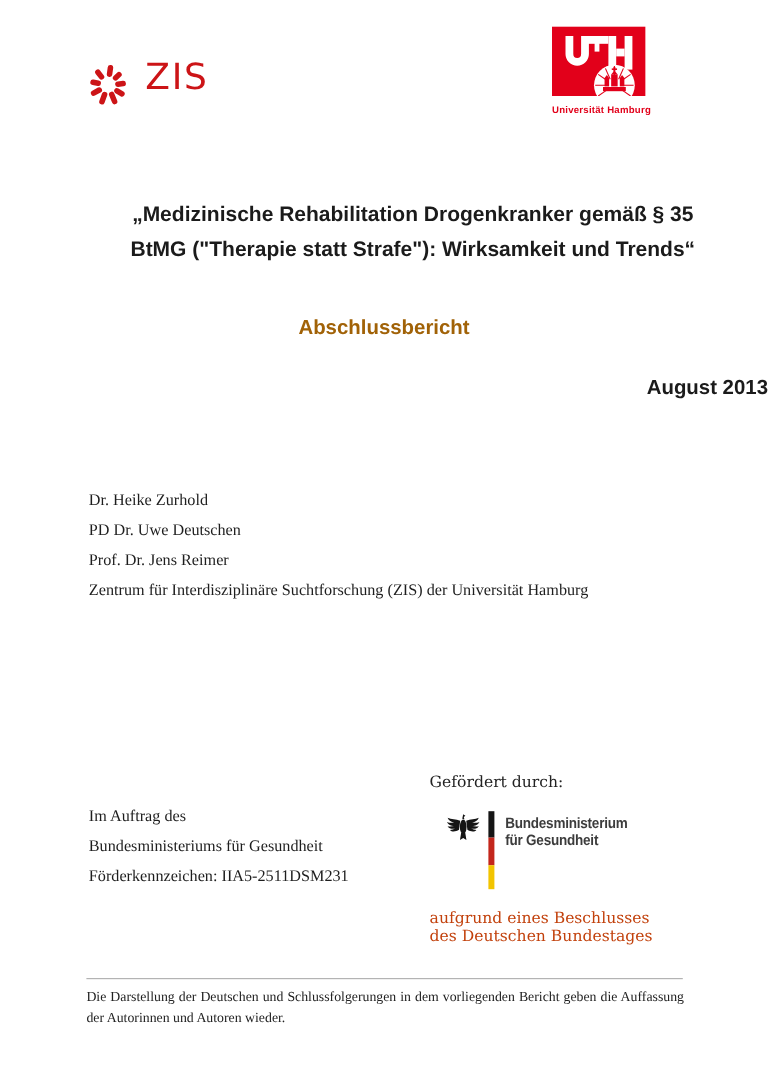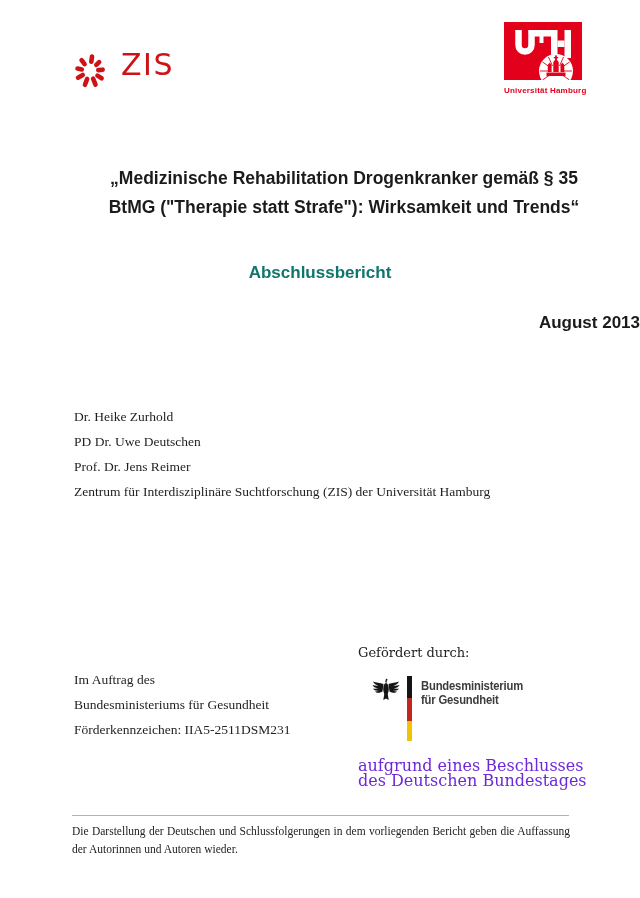--- a/index.html
+++ b/index.html
@@ -7,35 +7,35 @@
     position:relative;width:640px;height:898px;background:#ffffff;overflow:hidden;
     font-family:"Liberation Serif",serif;color:#1e1e1e;
   }
 
   
   .zis-logo{position:absolute;left:72px;top:50px;display:flex;align-items:flex-start;gap:13px;}
   .zis-wordmark{
     font-family:"DejaVu Sans",sans-serif;font-size:30px;line-height:30px;
     color:#cc1417;letter-spacing:1.5px;
   }
-  .uhh-logo{position:absolute;left:504px;top:22px;width:78px;text-align:right;}
+  .uhh-logo{position:absolute;left:460px;top:22px;width:78px;text-align:right;}
   .uhh-caption{
     font-family:"Liberation Sans",sans-serif;font-weight:bold;font-size:8px;
     color:#e2001a;margin-top:2px;letter-spacing:0.2px;white-space:nowrap;
   }
 
   
   .title{
     position:absolute;left:0;right:0;top:164px;text-align:center;
     font-family:"Liberation Sans",sans-serif;font-weight:bold;
     font-size:17.5px;line-height:29px;color:#1b1b1b;padding-left:48px;
   }
   .subtitle{
     position:absolute;left:0;right:0;top:263px;text-align:center;
-    font-family:"Liberation Sans",sans-serif;font-weight:bold;font-size:17px;color:#0f766e;
+    font-family:"Liberation Sans",sans-serif;font-weight:bold;font-size:17px;color:#a16207;
   }
   .report-date{
     position:absolute;left:0;right:0;top:313px;text-align:right;
     font-family:"Liberation Sans",sans-serif;font-weight:bold;font-size:17px;color:#1b1b1b;
   }
 
   
   .authors-zis{position:absolute;left:74px;top:404px;font-size:13.5px;line-height:25px;}
   .authors-law{position:absolute;left:74px;top:519px;font-size:13.5px;line-height:25px;}
   .commission{position:absolute;left:74px;top:667px;font-size:13.5px;line-height:25px;}
@@ -52,21 +52,21 @@
   .flag-stripe .red{height:23px;background:#c3261c;}
   .flag-stripe .gold{height:20px;background:#f2c400;}
   .bmg-text{
     margin-left:9px;margin-top:3px;
     font-family:"Liberation Sans",sans-serif;font-weight:bold;font-size:12.5px;
     line-height:14px;color:#3c3c3c;letter-spacing:-0.2px;
     transform:scaleX(0.9);transform-origin:left top;white-space:nowrap;
   }
   .bundestag-note{
     position:absolute;left:358px;top:758px;
-    font-family:"DejaVu Serif",serif;font-size:16px;line-height:15px;color:#6d28d9;
+    font-family:"DejaVu Serif",serif;font-size:13px;line-height:15px;color:#c2410c;
   }
 
   
   .footer-rule{position:absolute;left:72px;top:815px;width:497px;height:0;border-top:1px solid #b3b3b3;}
   .footer-text{
     position:absolute;left:72px;top:822px;width:498px;
     font-size:11.5px;line-height:18px;text-align:justify;color:#222222;
   }
 </style>
 </head>

